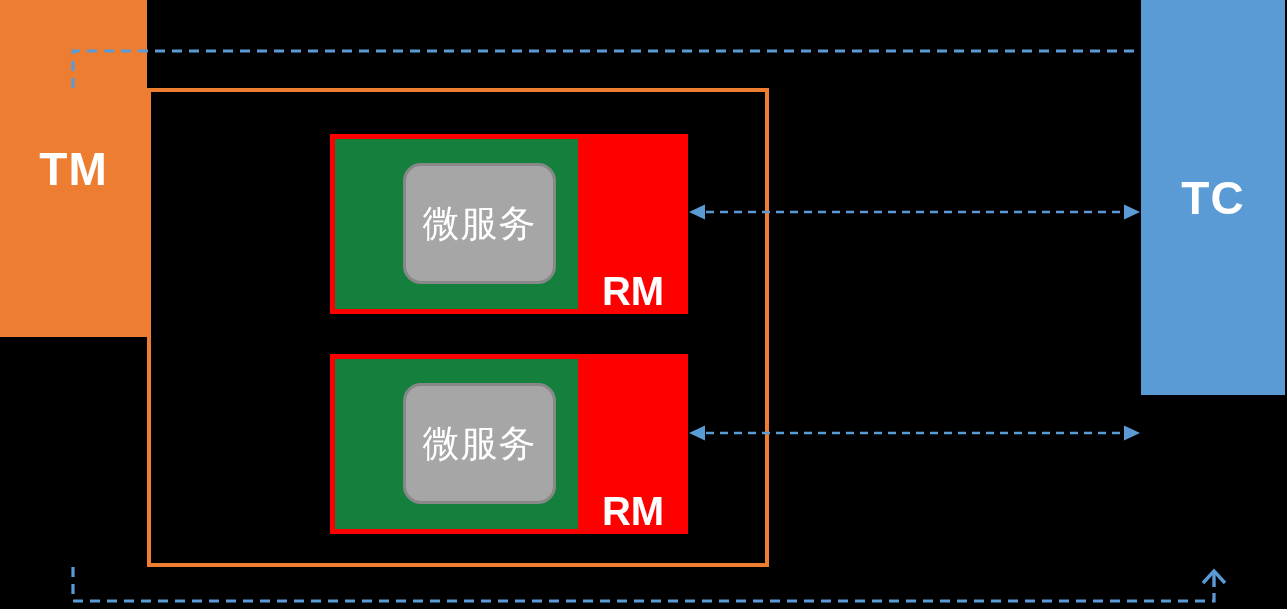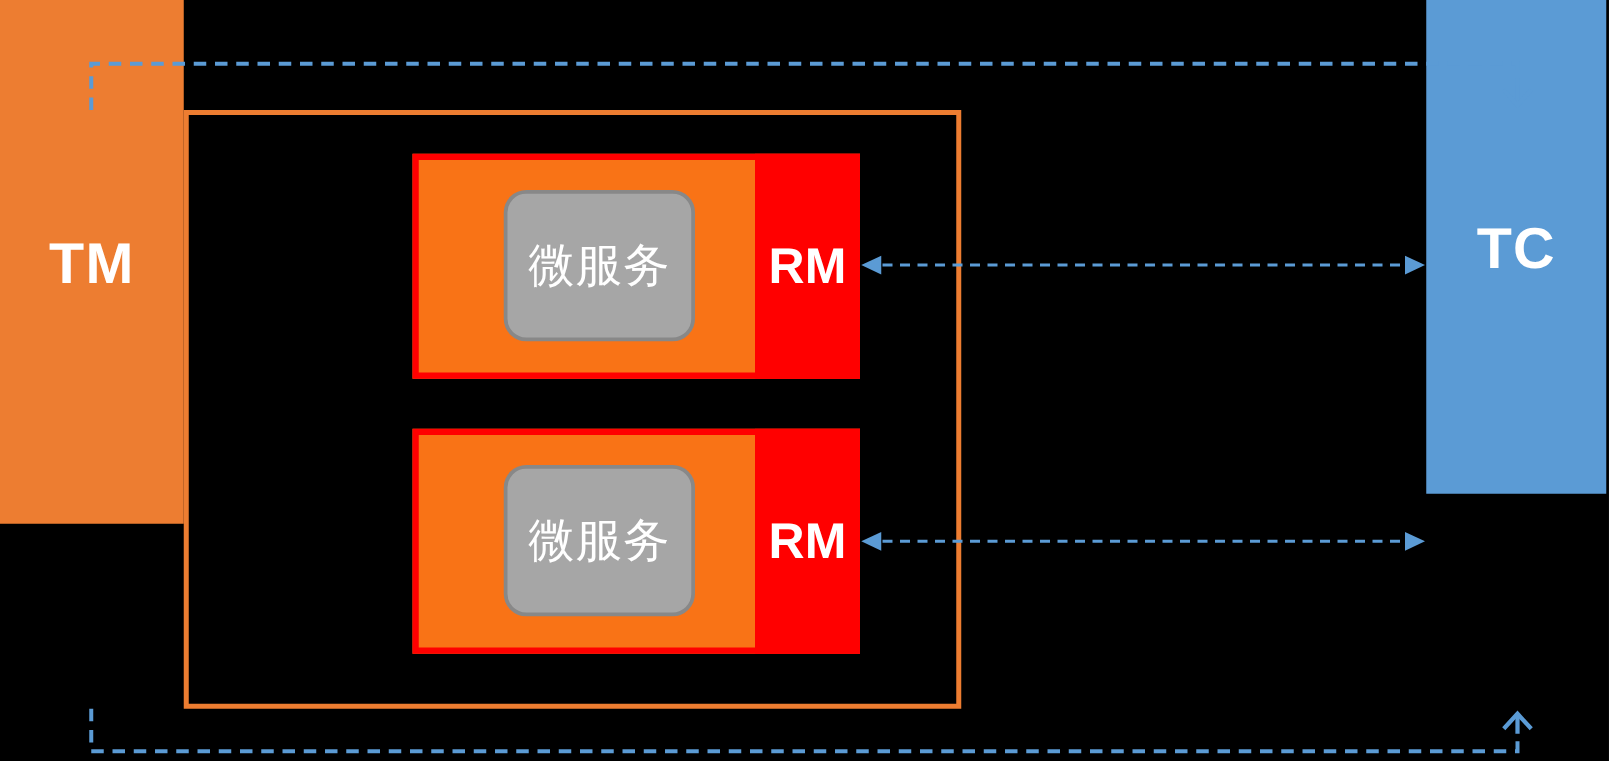--- a/index.html
+++ b/index.html
@@ -19,21 +19,21 @@
     position:relative;
     width:1287px; height:609px;
     background:var(--canvas-bg);
     overflow:hidden;
     font-family:"Liberation Sans", sans-serif;
   }
   .abs { position:absolute; }
   .center { display:flex; align-items:center; justify-content:center; }
 
   .node-tm {
-    left:0; top:88; width:147px; height:419px;
+    left:0; top:88; width:147px; height:337px;
     background:var(--tm-fill);
   }
   .node-tc {
     left:1141px; top:88; width:144px; height:395px;
     background:var(--tc-fill);
   }
   .big-label {
     color:var(--label-text);
     font-size:46px; font-weight:bold;
     letter-spacing:1px;
@@ -41,28 +41,30 @@
 
   .frame {
     left:147px; top:88px; width:622px; height:479px;
     border:4px solid var(--frame-border);
     background:transparent;
   }
 
   .rm-group {
     left:330px; width:358px; height:180px;
     border:5px solid var(--rm-fill);
-    background:#f97316;
+    background:#15803d;
+    margin-top:11px;
   }
   .rm-group.g1 { top:123px; }
   .rm-group.g2 { top:343px; }
 
   .rm-zone {
-    position:absolute; top:-5px; right:-5px; bottom:-5px; width:84px;
+    position:absolute; top:-5px; right:-5px; bottom:-5px; width:110px;
     background:var(--rm-fill);
+    align-items:flex-end;
   }
   .rm-label {
     color:var(--label-text);
     font-size:40px; font-weight:bold;
   }
 
   .service-box {
     position:absolute; left:68px; top:24px;
     width:153px; height:121px;
     background:var(--service-fill);

